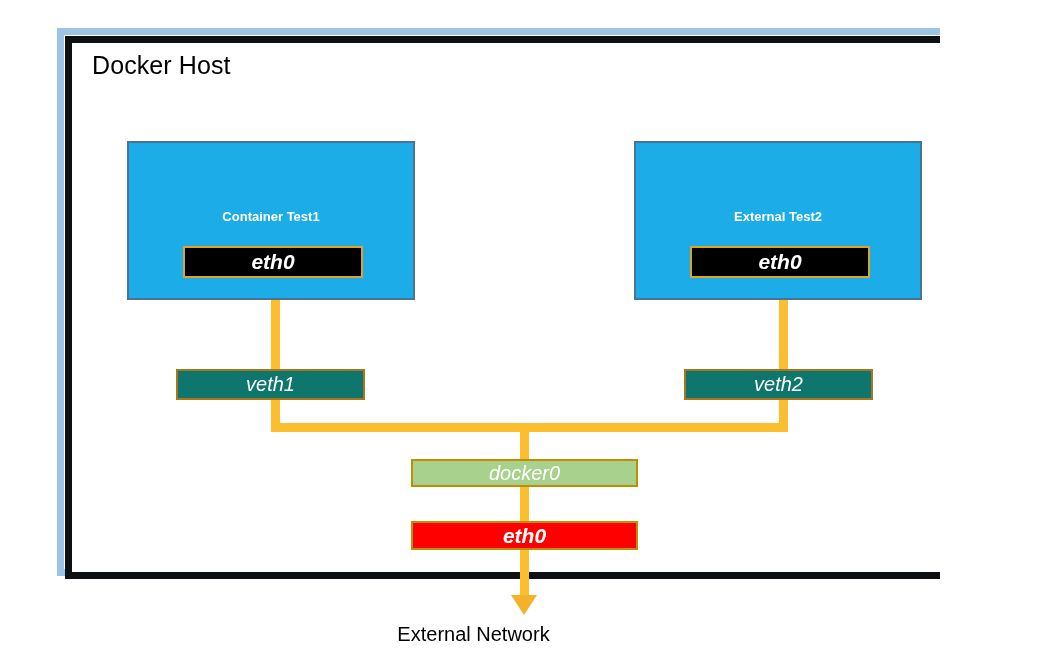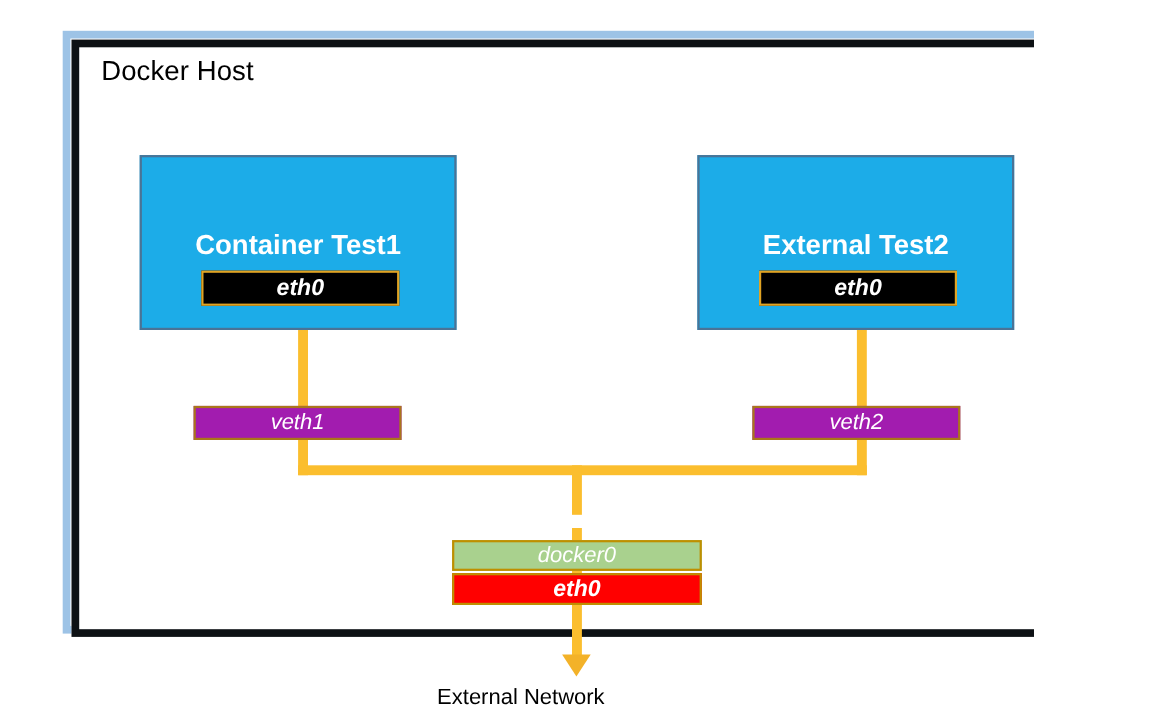--- a/index.html
+++ b/index.html
@@ -76,21 +76,21 @@
     background: #1CACE8;
     border: 2px solid #4A7396;
     box-sizing: border-box;
   }
   .container-label {
     position: absolute;
     left: 0;
     right: 0;
     text-align: center;
     color: #ffffff;
-    font-size: 25px;
+    font-size: 13px;
     font-weight: bold;
     white-space: nowrap;
   }
 
   
   .iface {
     position: absolute;
     box-sizing: border-box;
     display: flex;
     align-items: center;
@@ -99,21 +99,21 @@
     white-space: nowrap;
     font-style: italic;
   }
   .iface-eth-container {
     background: #000000;
     border: 2px solid #E0A323;
     font-size: 21px;
     font-weight: bold;
   }
   .iface-veth {
-    background: #a21caf;
+    background: #0f766e;
     border: 2px solid #A9761B;
     font-size: 20px;
   }
   .iface-docker0 {
     background: #A9D18E;
     border: 2px solid #BF8F00;
     font-size: 20px;
   }
   .iface-eth-host {
     background: #FF0000;
@@ -164,19 +164,19 @@
 
   <div class="container-box" style="left:634px; top:141px; width:288px; height:159px;">
     <div class="container-label" style="top:66px;">External Test2</div>
   </div>
   <div class="iface iface-eth-container" style="left:690px; top:246px; width:180px; height:32px;">eth0</div>
 
   <div class="iface iface-veth" style="left:176px; top:369px; width:189px; height:31px;">veth1</div>
 
   <div class="iface iface-veth" style="left:684px; top:369px; width:189px; height:31px;">veth2</div>
 
-  <div class="iface iface-docker0" style="left:411px; top:459px; width:227px; height:28px;margin-top:32px;">docker0</div>
+  <div class="iface iface-docker0" style="left:411px; top:459px; width:227px; height:28px;">docker0</div>
 
   <div class="iface iface-eth-host" style="left:411px; top:521px; width:227px; height:29px;">eth0</div>
 
   <div class="external-label" style="top:623px;">External Network</div>
 
 </div>
 
 </body></html>

